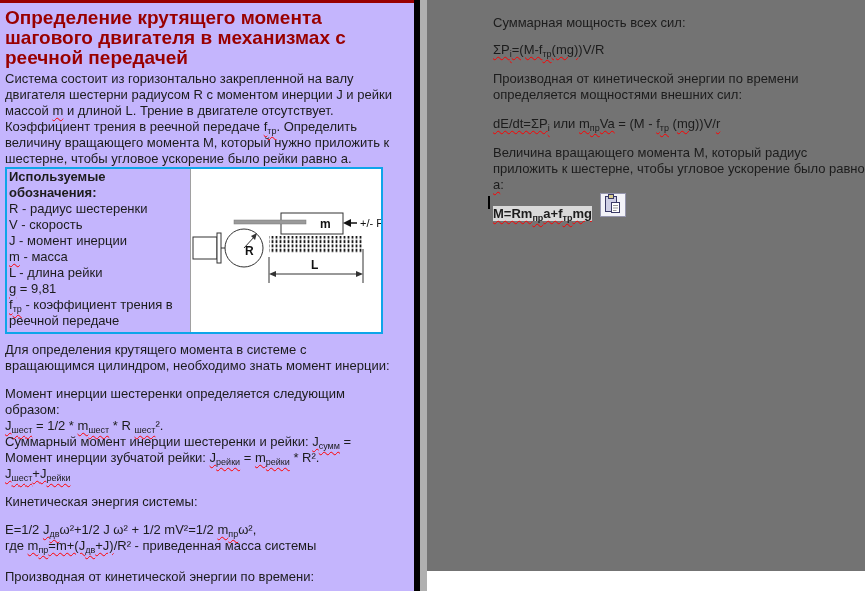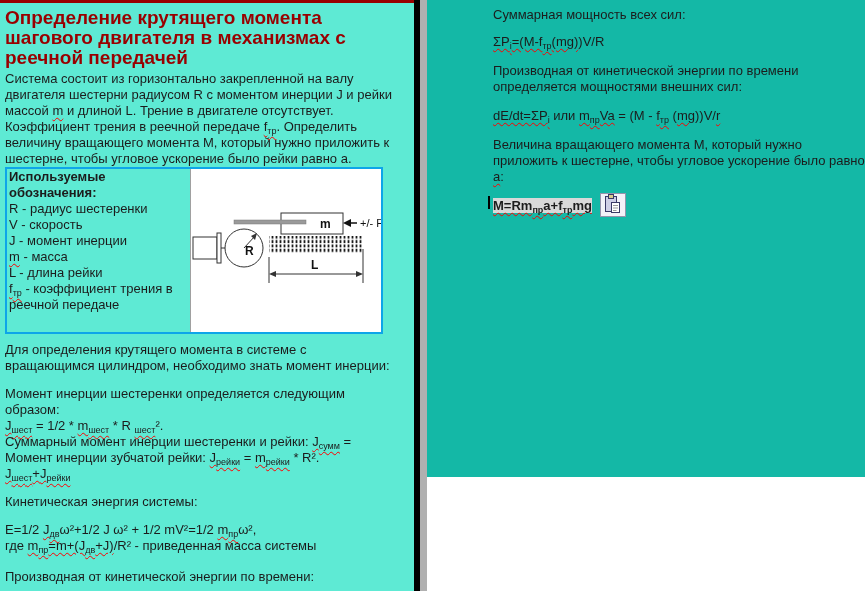--- a/index.html
+++ b/index.html
@@ -3,24 +3,24 @@
 <meta charset="utf-8">
 <style>
   * { margin:0; padding:0; box-sizing:border-box; }
   html,body { background:#fff; }
   .page {
     position:relative; width:865px; height:591px; overflow:hidden;
     display:flex; background:#fff;
     font-family:"Liberation Sans","DejaVu Sans",sans-serif;
     font-size:13px; line-height:16px; color:#1c1c1c;
   }
-  .left-pane { width:414px; height:591px; border-top:3px solid #990000; padding:2px 0 0 5px; overflow:hidden; background:#5eead4; }
+  .left-pane { width:414px; height:591px; border-top:3px solid #990000; padding:2px 0 0 5px; overflow:hidden; background:#c4b5fd; }
   .divider-black { width:6px; height:591px; background:#000; }
   .divider-gray  { width:7px; height:591px; background:#b0b0b0; }
-  .right-pane { position:relative; flex:1; height:477px; padding:7px 4px 0 66px; background:#14b8a6; overflow:hidden; }
+  .right-pane { position:relative; flex:1; height:571px; padding:15px 4px 0 66px; background:#737373; overflow:hidden; }
 
   h1.title { color:#990000; font-size:19px; line-height:20px; font-weight:bold; width:352px; margin:3px 0 3px 0; }
   .body { width:394px; }
   .right-pane p, .right-pane .blk { width:376px; }
 
   .sub { font-size:9px; vertical-align:-3px; line-height:0; }
   .w { text-decoration-line:underline; text-decoration-style:wavy; text-decoration-color:#ff0000; text-decoration-thickness:1px; text-underline-offset:2px; }
   .b, .bold { font-weight:bold; }
 
   .mt16{margin-top:8px;} .mt15{margin-top:15px;} .mt12{margin-top:12px;}
@@ -49,20 +49,21 @@
 
     <div class="notation-box">
       <div class="notation-left">
         <div class="bold">Используемые обозначения:</div>
         <div>
             <div class="line"><span>R - радиус шестеренки</span></div>
             <div class="line"><span>V - скорость</span></div>
             <div class="line"><span>J - момент инерции</span></div>
             <div class="line"><span class="w">m</span><span> - масса</span></div>
             <div class="line"><span>L - длина рейки</span></div>
+            <div class="line"><span class="w">g</span><span> = 9,81</span></div>
             <div class="line"><span class="w">f</span><span class="sub w">тр</span><span> - коэффициент трения в реечной передаче</span></div>
           </div>
       </div>
       <div class="notation-right">
         <svg width="190" height="159" viewBox="0 0 190 159">
           <defs>
             <pattern id="rk" width="4" height="4.4" patternUnits="userSpaceOnUse">
               <rect x="0.6" y="0.6" width="1.8" height="3" fill="#1a1a1a"></rect>
             </pattern>
           </defs>
@@ -122,21 +123,21 @@
   </div>
 
   <div class="divider-black"></div>
   <div class="divider-gray"></div>
 
   <div class="right-pane">
     <p><span>Суммарная мощность всех сил:</span></p>
     <p class="rmt11"><span class="w">ΣP</span><span class="sub w">i</span><span class="w">=(M-f</span><span class="sub w">тр</span><span class="w">(</span><span class="w">mg</span><span class="w">)</span><span>)V/R</span></p>
     <p class="rmt13"><span>Производная от кинетической энергии по времени определяется мощностями внешних сил:</span></p>
     <p class="rmt13"><span class="w">dE/dt=ΣP</span><span class="sub w">i</span><span> или </span><span class="w">m</span><span class="sub w">пр</span><span class="w">Va</span><span> = (M - </span><span class="w">f</span><span class="sub w">тр</span><span> (</span><span class="w">mg</span><span>))V/</span><span class="w">r</span></p>
-    <p class="rmt13"><span>Величина вращающего момента М, который нужно приложить к шестерне, чтобы угловое ускорение было равно </span><span class="w">a</span><span>:</span></p>
+    <p class="rmt13"><span>Величина вращающего момента М, который радиус приложить к шестерне, чтобы угловое ускорение было равно </span><span class="w">a</span><span>:</span></p>
     <p class="rmt13"><span class="formula-hl"><span class="w">М=Rm</span><span class="sub w">пр</span><span class="w">a+f</span><span class="sub w">тр</span><span class="w">mg</span></span></p>
 
     <div class="text-cursor"></div>
 
     <div class="paste-btn">
       <svg width="26" height="24" viewBox="0 0 26 24">
         <rect x="0.5" y="0.5" width="25" height="23" fill="#f2f2f8" stroke="#9494ac"></rect>
         <rect x="5.5" y="3.5" width="11" height="15" fill="#cfcfe6" stroke="#3a3a66"></rect>
         <rect x="8.5" y="1.5" width="5" height="4" fill="#d8cc8e" stroke="#3a3a66"></rect>
         <rect x="11.5" y="9.5" width="8" height="10" fill="#ffffff" stroke="#3a3a66"></rect>

